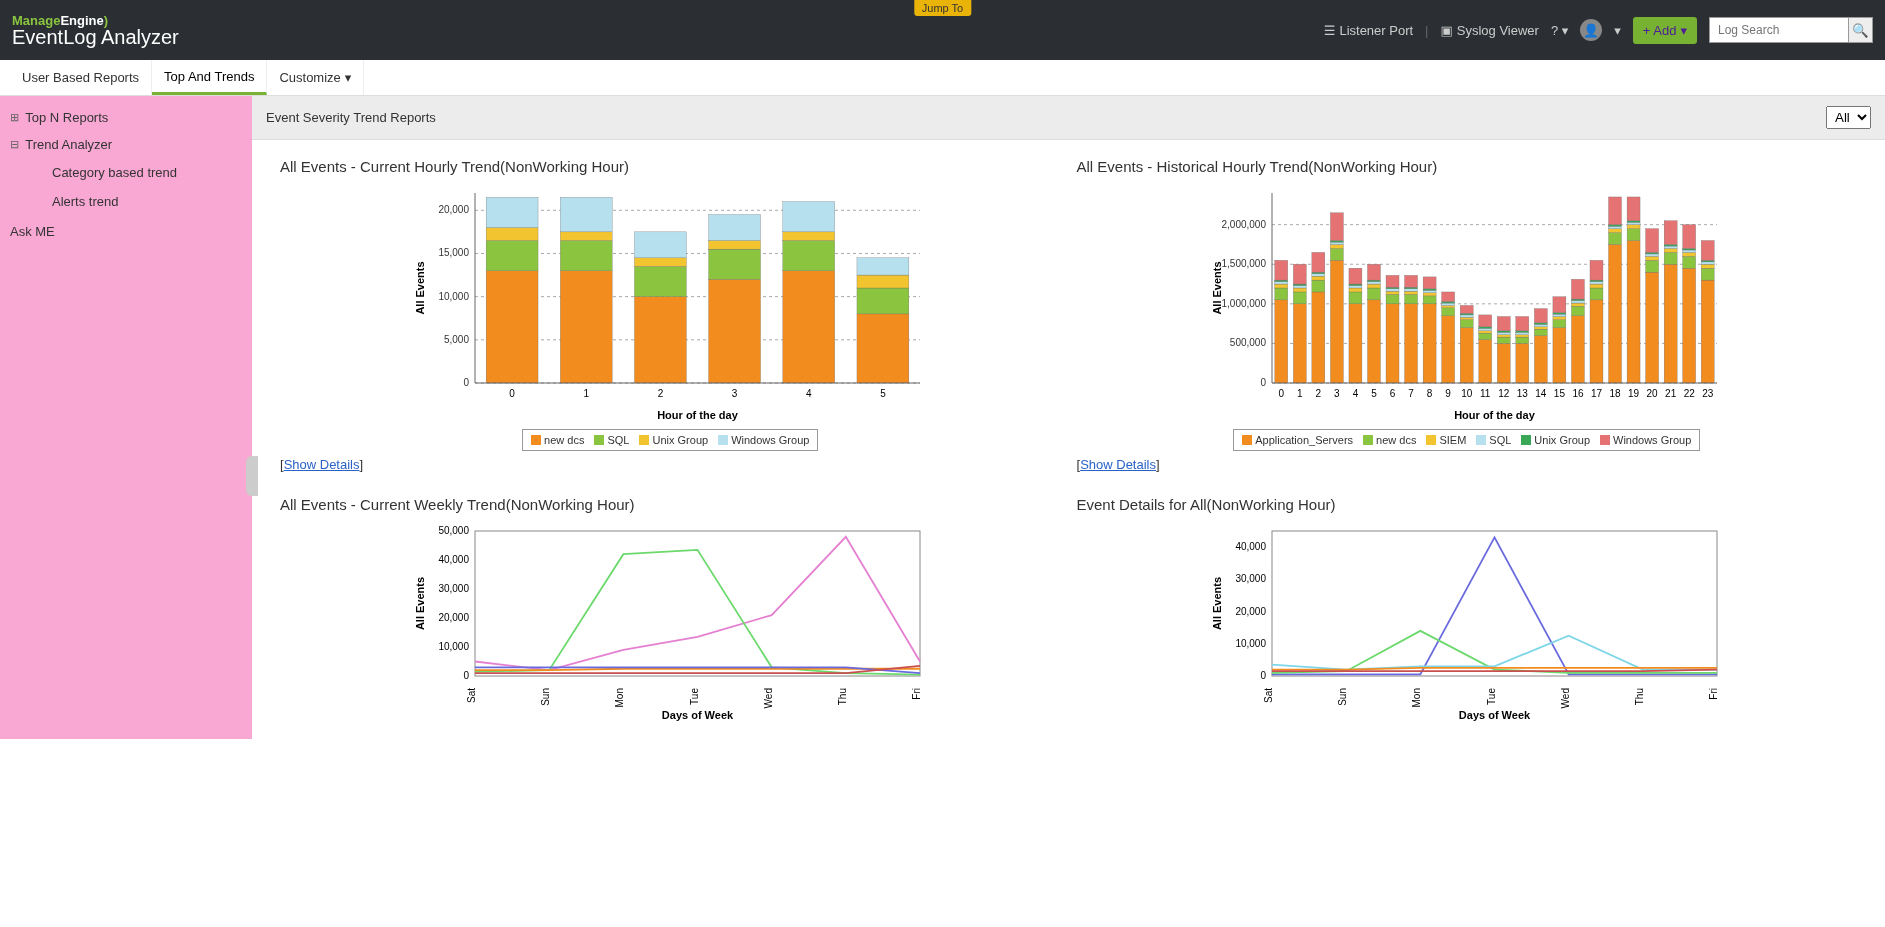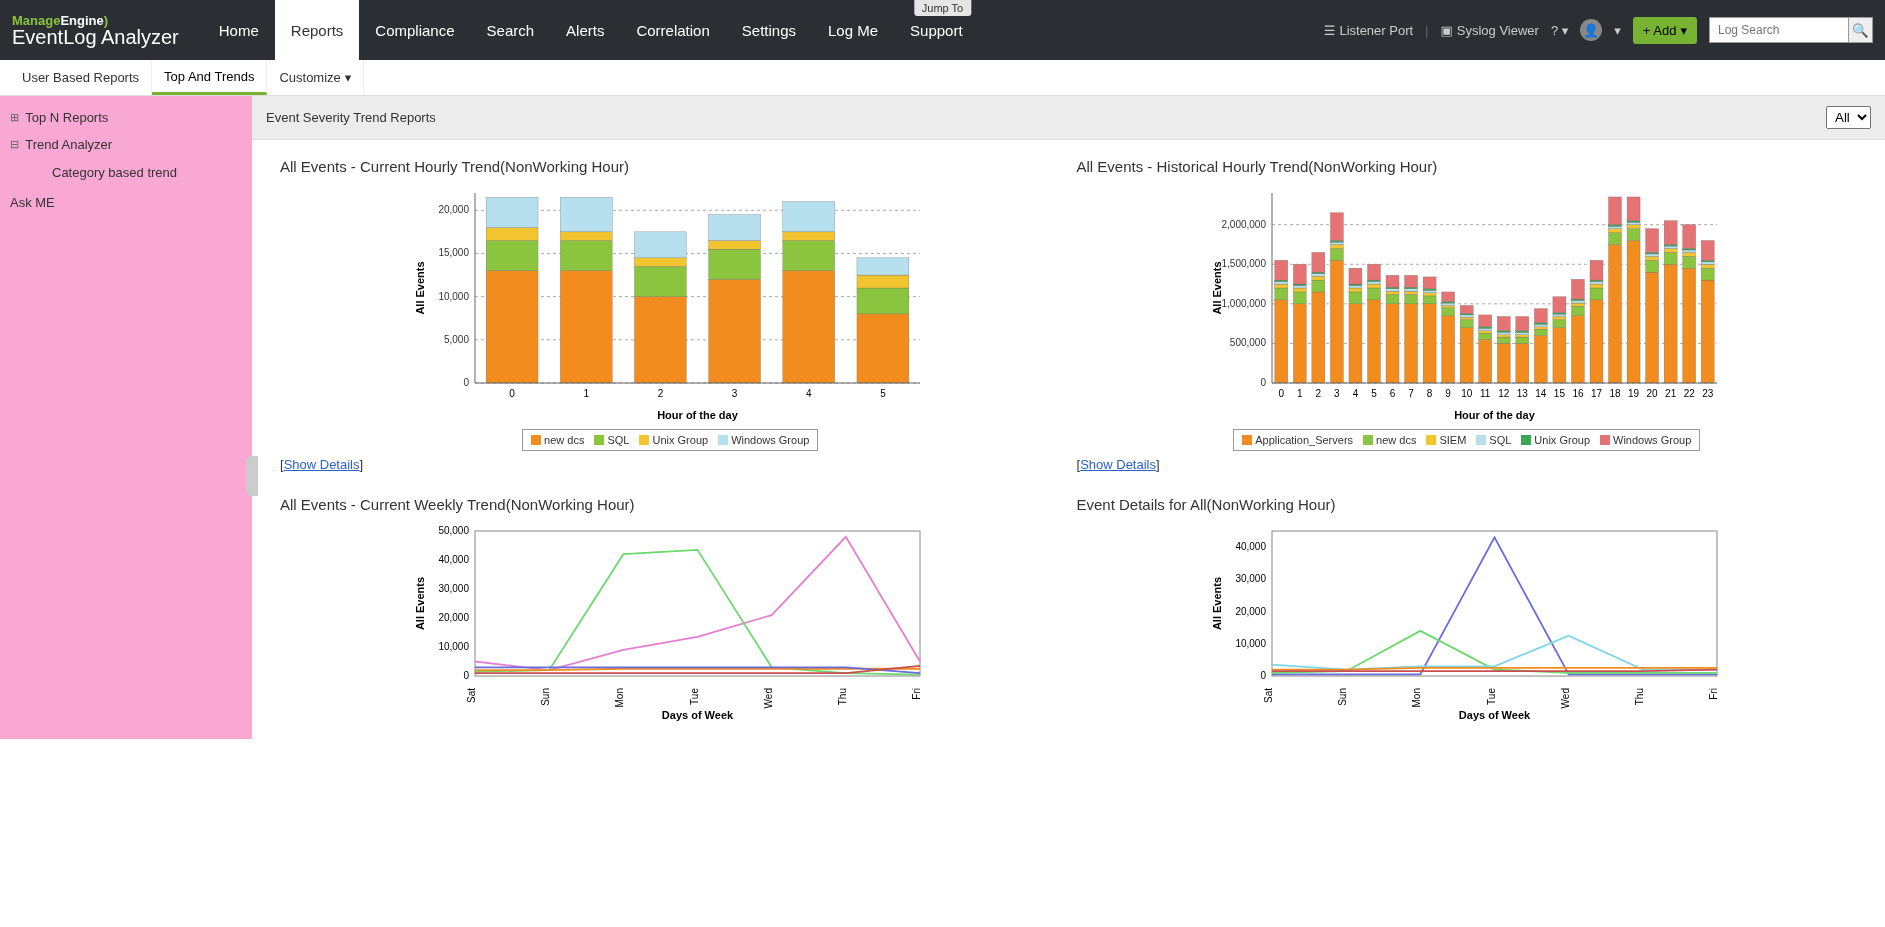--- a/index.html
+++ b/index.html
@@ -10,26 +10,26 @@
 .logo-block { display: flex; flex-direction: column; line-height: 1; margin-right: 24px; }
 .logo-top { font-size: 13px; font-weight: bold; }
 .logo-top .me { color: #8bc53f; }
 .logo-top .arc { color: #8bc53f; }
 .logo-sub { color: #fff; font-size: 20px; font-weight: 300; }
 
 .main-nav { display: flex; align-items: stretch; height: 100%; }
 .main-nav a { color: #fff; text-decoration: none; padding: 0 16px; display: flex; align-items: center; font-size: 15px; cursor: pointer; }
 .main-nav a.active { background: #fff; color: #333; }
 
-.jump-to { position: absolute; left: 50%; transform: translateX(-50%); top: 0; background: #e5e5e5; color: #333; font-size: 11px; padding: 2px 8px; border-radius: 0 0 3px 3px; cursor: pointer; }
+.jump-to { position: absolute; left: 50%; transform: translateX(-50%); top: 0; background: #eab308; color: #333; font-size: 11px; padding: 2px 8px; border-radius: 0 0 3px 3px; cursor: pointer; }
 
 .top-right { margin-left: auto; display: flex; align-items: center; gap: 12px; color: #ccc; font-size: 13px; }
 .top-right .link { cursor: pointer; display: flex; align-items: center; gap: 4px; }
 .top-right .sep { color: #666; }
-.add-btn { background: #77b232; color: #000000; padding: 6px 10px; border-radius: 3px; cursor: pointer; display: flex; align-items: center; gap: 4px; }
+.add-btn { background: #77b232; color: #4c1d95; padding: 6px 10px; border-radius: 3px; cursor: pointer; display: flex; align-items: center; gap: 4px; }
 .search-box { display: flex; }
 .search-box input { width: 140px; padding: 5px 8px; border: 1px solid #999; font-size: 12px; }
 .search-box button { width: 24px; border: 1px solid #999; border-left: none; background: #eee; cursor: pointer; }
 
 
 .sub-nav { border-bottom: 1px solid #ddd; padding: 0 10px; display: flex; align-items: center; height: 36px; }
 .sub-nav a { padding: 0 12px; color: #333; text-decoration: none; cursor: pointer; height: 100%; display: flex; align-items: center; border-right: 1px solid #eee; }
 .sub-nav a.active { border-bottom: 3px solid #77b232; font-weight: normal; color: #000; }
 .sub-nav a .caret { margin-left: 4px; }
 
@@ -67,31 +67,20 @@
 <div class="top-header">
   <div class="logo-block">
     <div class="logo-top">
       <span class="me">Manage</span><span style="color:#fff">Engine</span><span class="arc">)</span>
     </div>
     <div class="logo-sub">EventLog Analyzer</div>
   </div>
 
   <span class="jump-to">Jump To</span>
 
-  <nav class="main-nav">
-    <a>Home</a>
-    <a class="active">Reports</a>
-    <a>Compliance</a>
-    <a>Search</a>
-    <a>Alerts</a>
-    <a>Correlation</a>
-    <a>Settings</a>
-    <a>Log Me</a>
-    <a>Support</a>
-  </nav>
 
   <div class="top-right">
     <span class="link">
         <span>☰</span>
         <span>Listener Port</span>
       </span>
     <span class="sep">|</span>
     <span class="link">
         <span>▣</span>
         <span>Syslog Viewer</span>
@@ -114,20 +103,21 @@
       <span>Customize</span>
       <span class="caret">▾</span>
     </a>
 </div>
 
 <div class="layout">
   <aside class="sidebar">
     <div class="node expander">Top N Reports</div>
     <div class="node expanded">Trend Analyzer</div>
     <div class="child">Category based trend</div>
+    <div class="child">Alerts trend</div>
     <div class="askme">Ask ME</div>
     <div class="sidebar-handle"></div>
   </aside>
 
   <main class="main">
     <div class="page-header">
       <h2>Event Severity Trend Reports</h2>
       <select>
         <option>All</option>
       </select>

